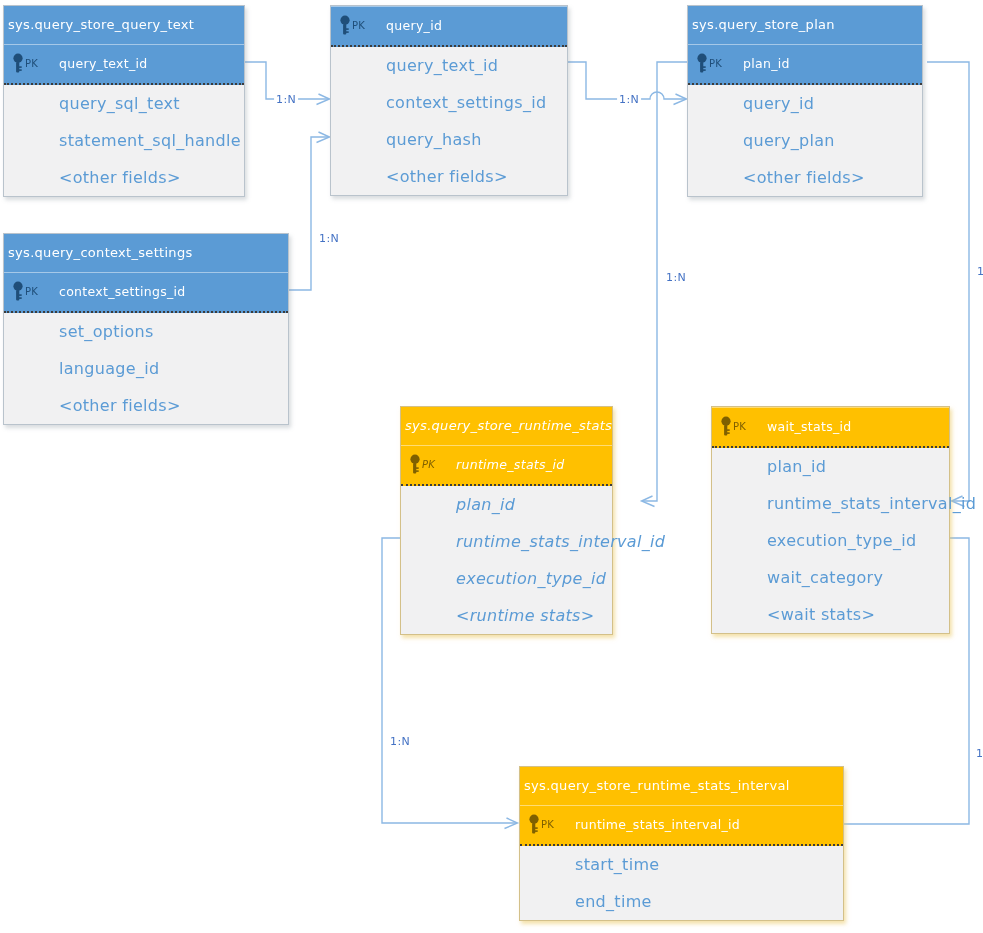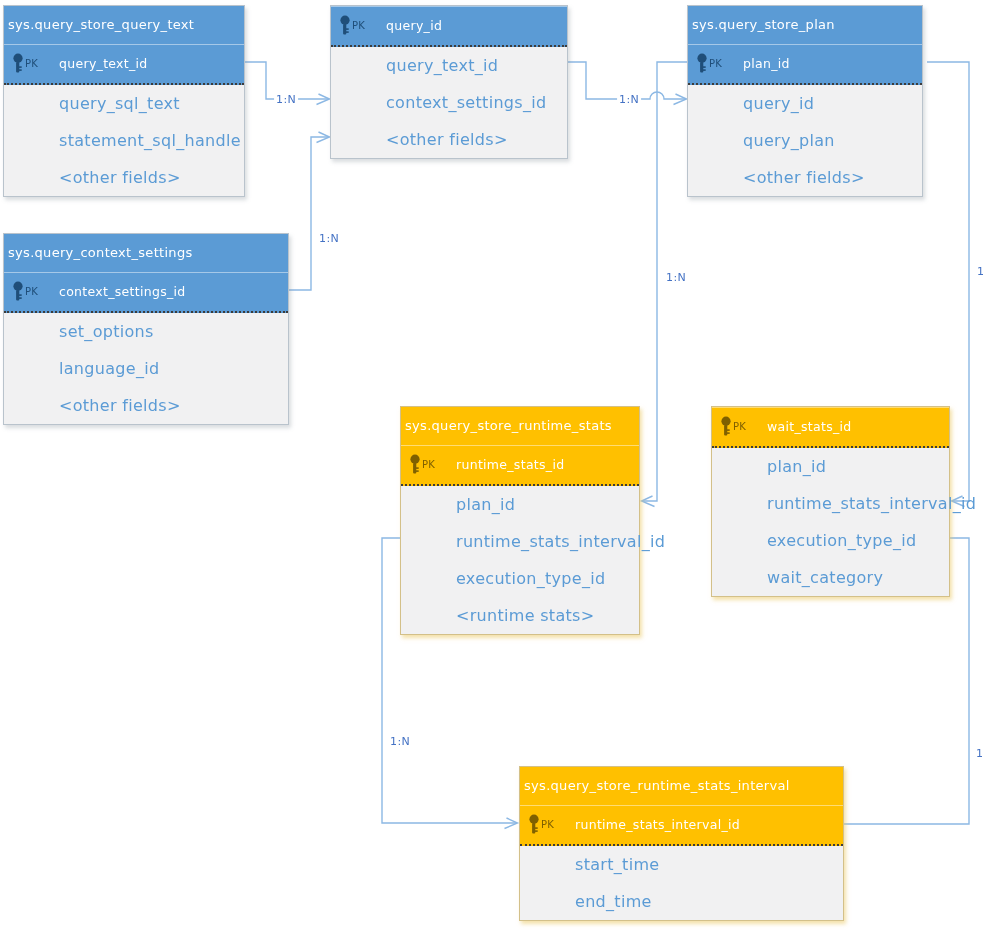--- a/index.html
+++ b/index.html
@@ -98,20 +98,21 @@
             <rect x="7" y="13.3" width="2.7" height="1.6"></rect>
             <rect x="7" y="16.3" width="2.7" height="1.6"></rect>
           </svg>
       </span>
       <span class="pklabel">PK</span>
       <span class="pkfield">query_id</span>
     </div>
     <div class="fields">
         <div class="frow">query_text_id</div>
         <div class="frow">context_settings_id</div>
+        <div class="frow">query_hash</div>
         <div class="frow">&lt;other fields&gt;</div>
       </div>
   </div>
 
   <div class="table blue" style="left:687px;top:5px;width:236px;">
     <div class="hdr">sys.query_store_plan</div>
     <div class="pkrow">
       <span class="key">
         <svg width="12" height="21" viewBox="0 0 12 21" fill="currentColor">
             <circle cx="6" cy="5.2" r="4.6"></circle>
@@ -144,21 +145,21 @@
       <span class="pklabel">PK</span>
       <span class="pkfield">context_settings_id</span>
     </div>
     <div class="fields">
         <div class="frow">set_options</div>
         <div class="frow">language_id</div>
         <div class="frow">&lt;other fields&gt;</div>
       </div>
   </div>
 
-  <div class="table orange" style="left:400px;top:406px;width:240px;">
+  <div class="table orange" style="left:400px;top:406px;width:213px;font-style:italic;">
     <div class="hdr">sys.query_store_runtime_stats</div>
     <div class="pkrow">
       <span class="key">
         <svg width="12" height="21" viewBox="0 0 12 21" fill="currentColor">
             <circle cx="6" cy="5.2" r="4.6"></circle>
             <rect x="4.1" y="9" width="3.2" height="10.5" rx="1"></rect>
             <rect x="7" y="13.3" width="2.7" height="1.6"></rect>
             <rect x="7" y="16.3" width="2.7" height="1.6"></rect>
           </svg>
       </span>
@@ -184,20 +185,21 @@
           </svg>
       </span>
       <span class="pklabel">PK</span>
       <span class="pkfield">wait_stats_id</span>
     </div>
     <div class="fields">
         <div class="frow">plan_id</div>
         <div class="frow">runtime_stats_interval_id</div>
         <div class="frow">execution_type_id</div>
         <div class="frow">wait_category</div>
+        <div class="frow">&lt;wait stats&gt;</div>
       </div>
   </div>
 
   <div class="table orange" style="left:519px;top:766px;width:325px;">
     <div class="hdr">sys.query_store_runtime_stats_interval</div>
     <div class="pkrow">
       <span class="key">
         <svg width="12" height="21" viewBox="0 0 12 21" fill="currentColor">
             <circle cx="6" cy="5.2" r="4.6"></circle>
             <rect x="4.1" y="9" width="3.2" height="10.5" rx="1"></rect>

